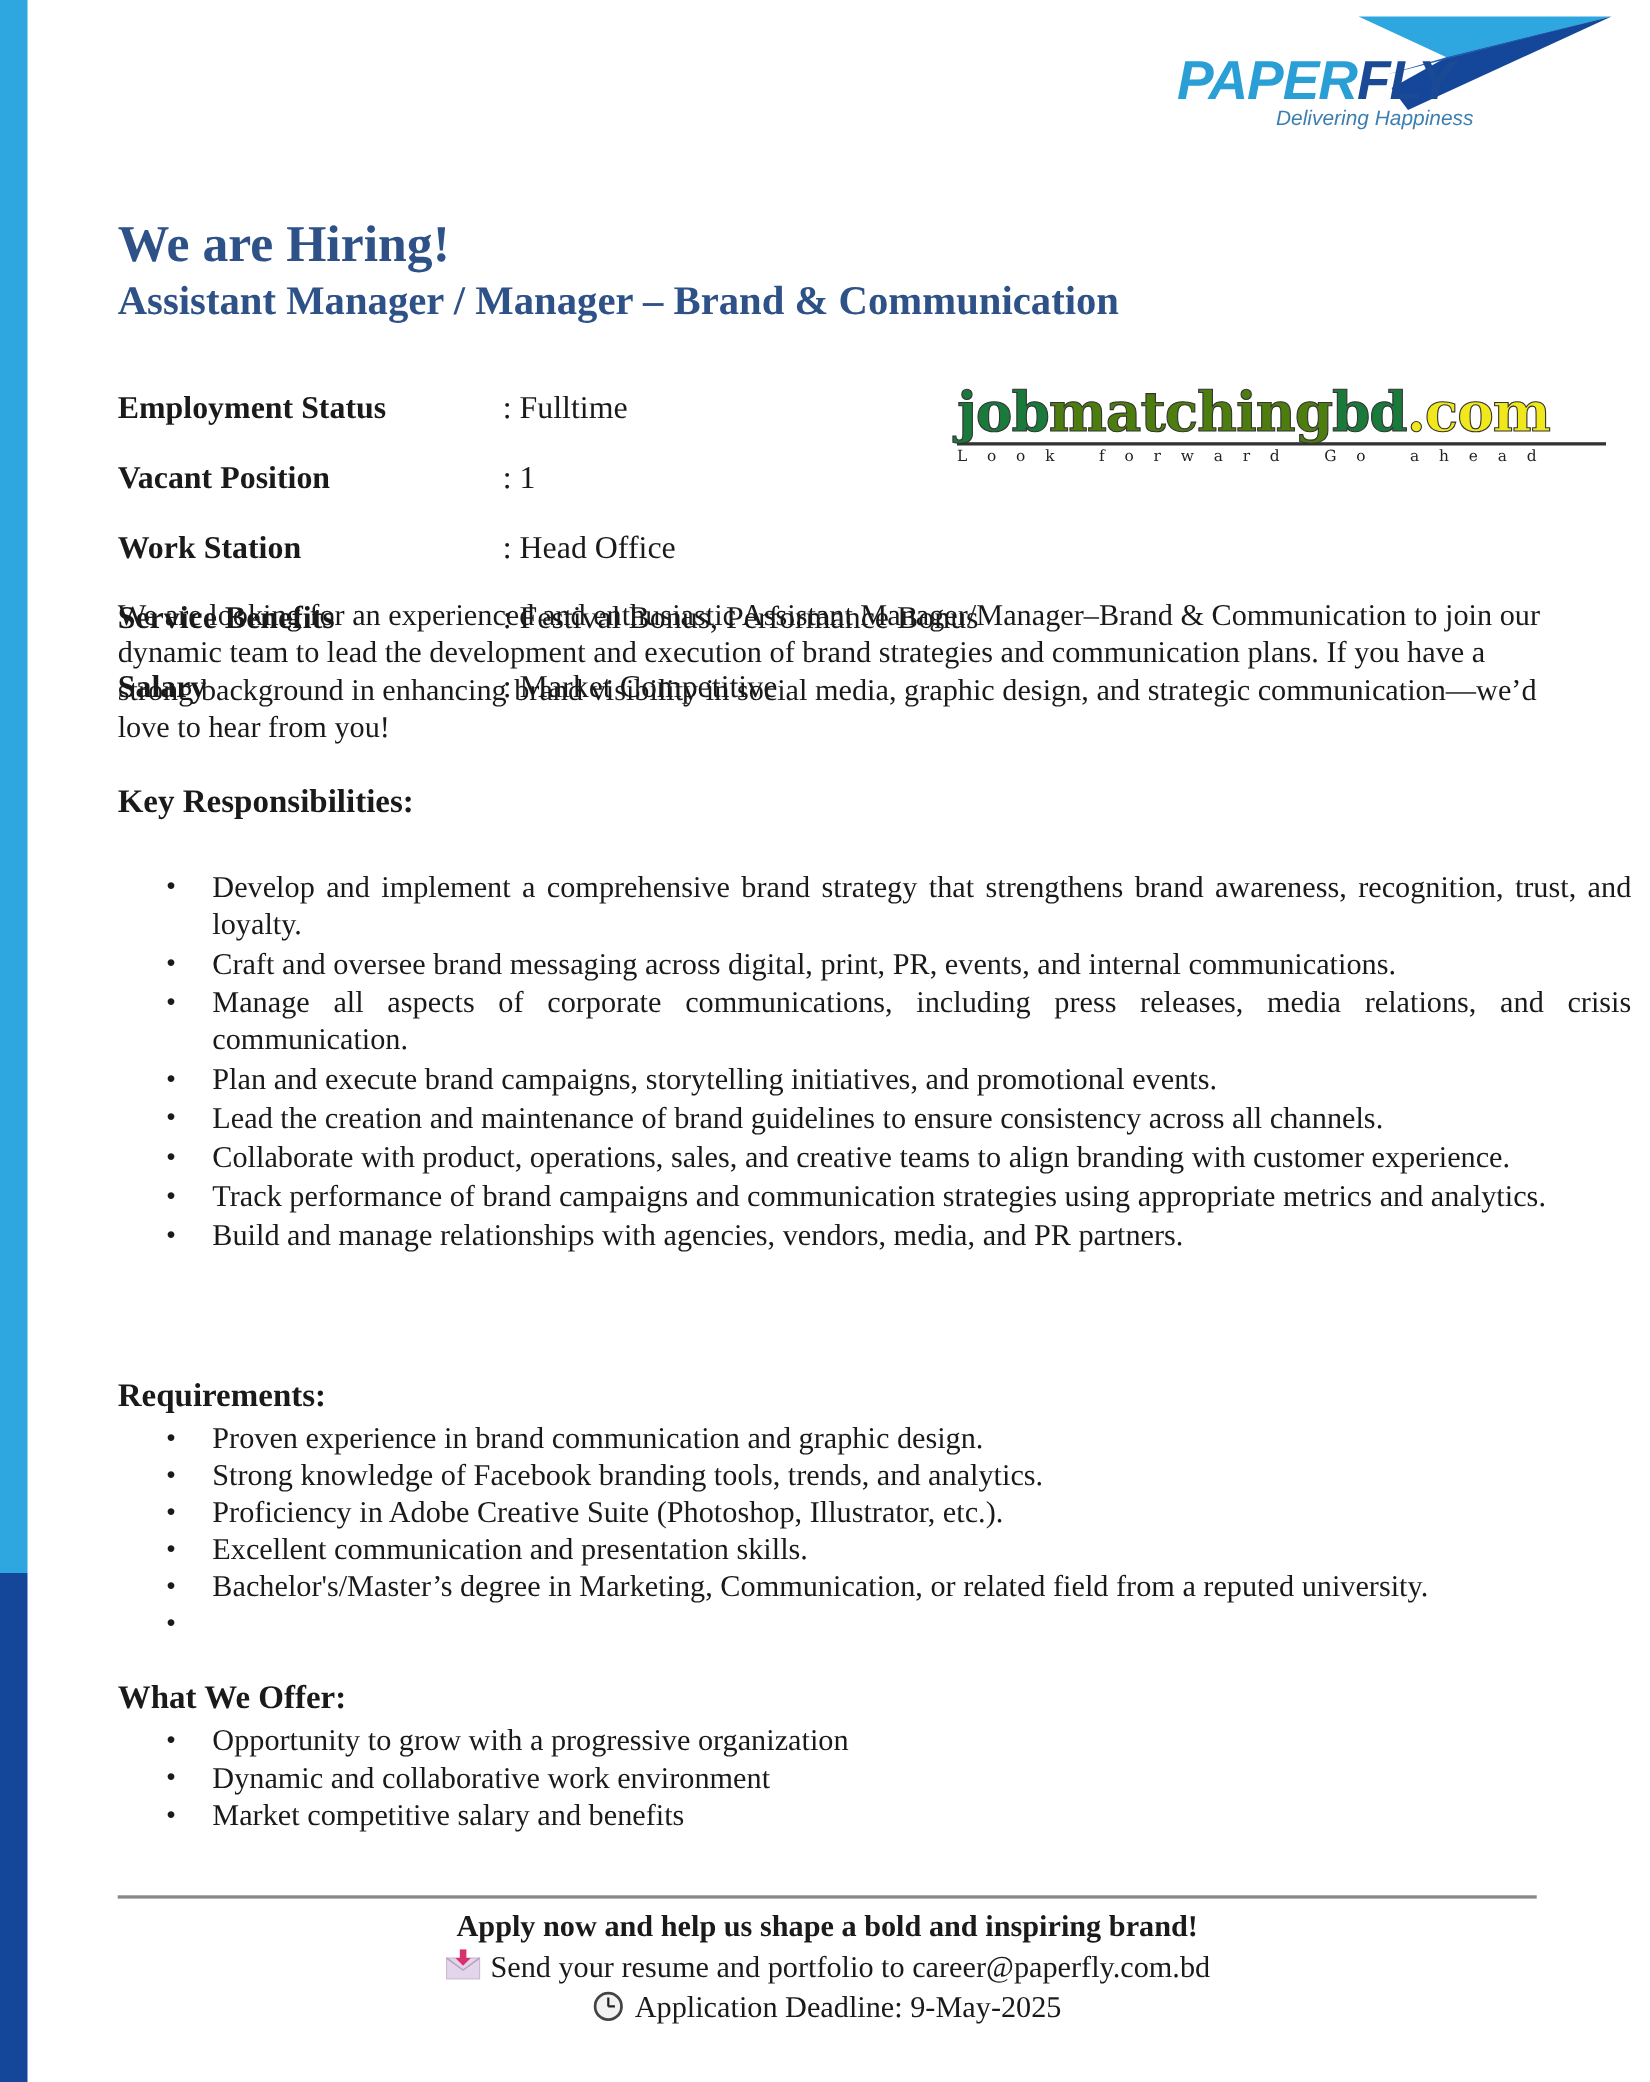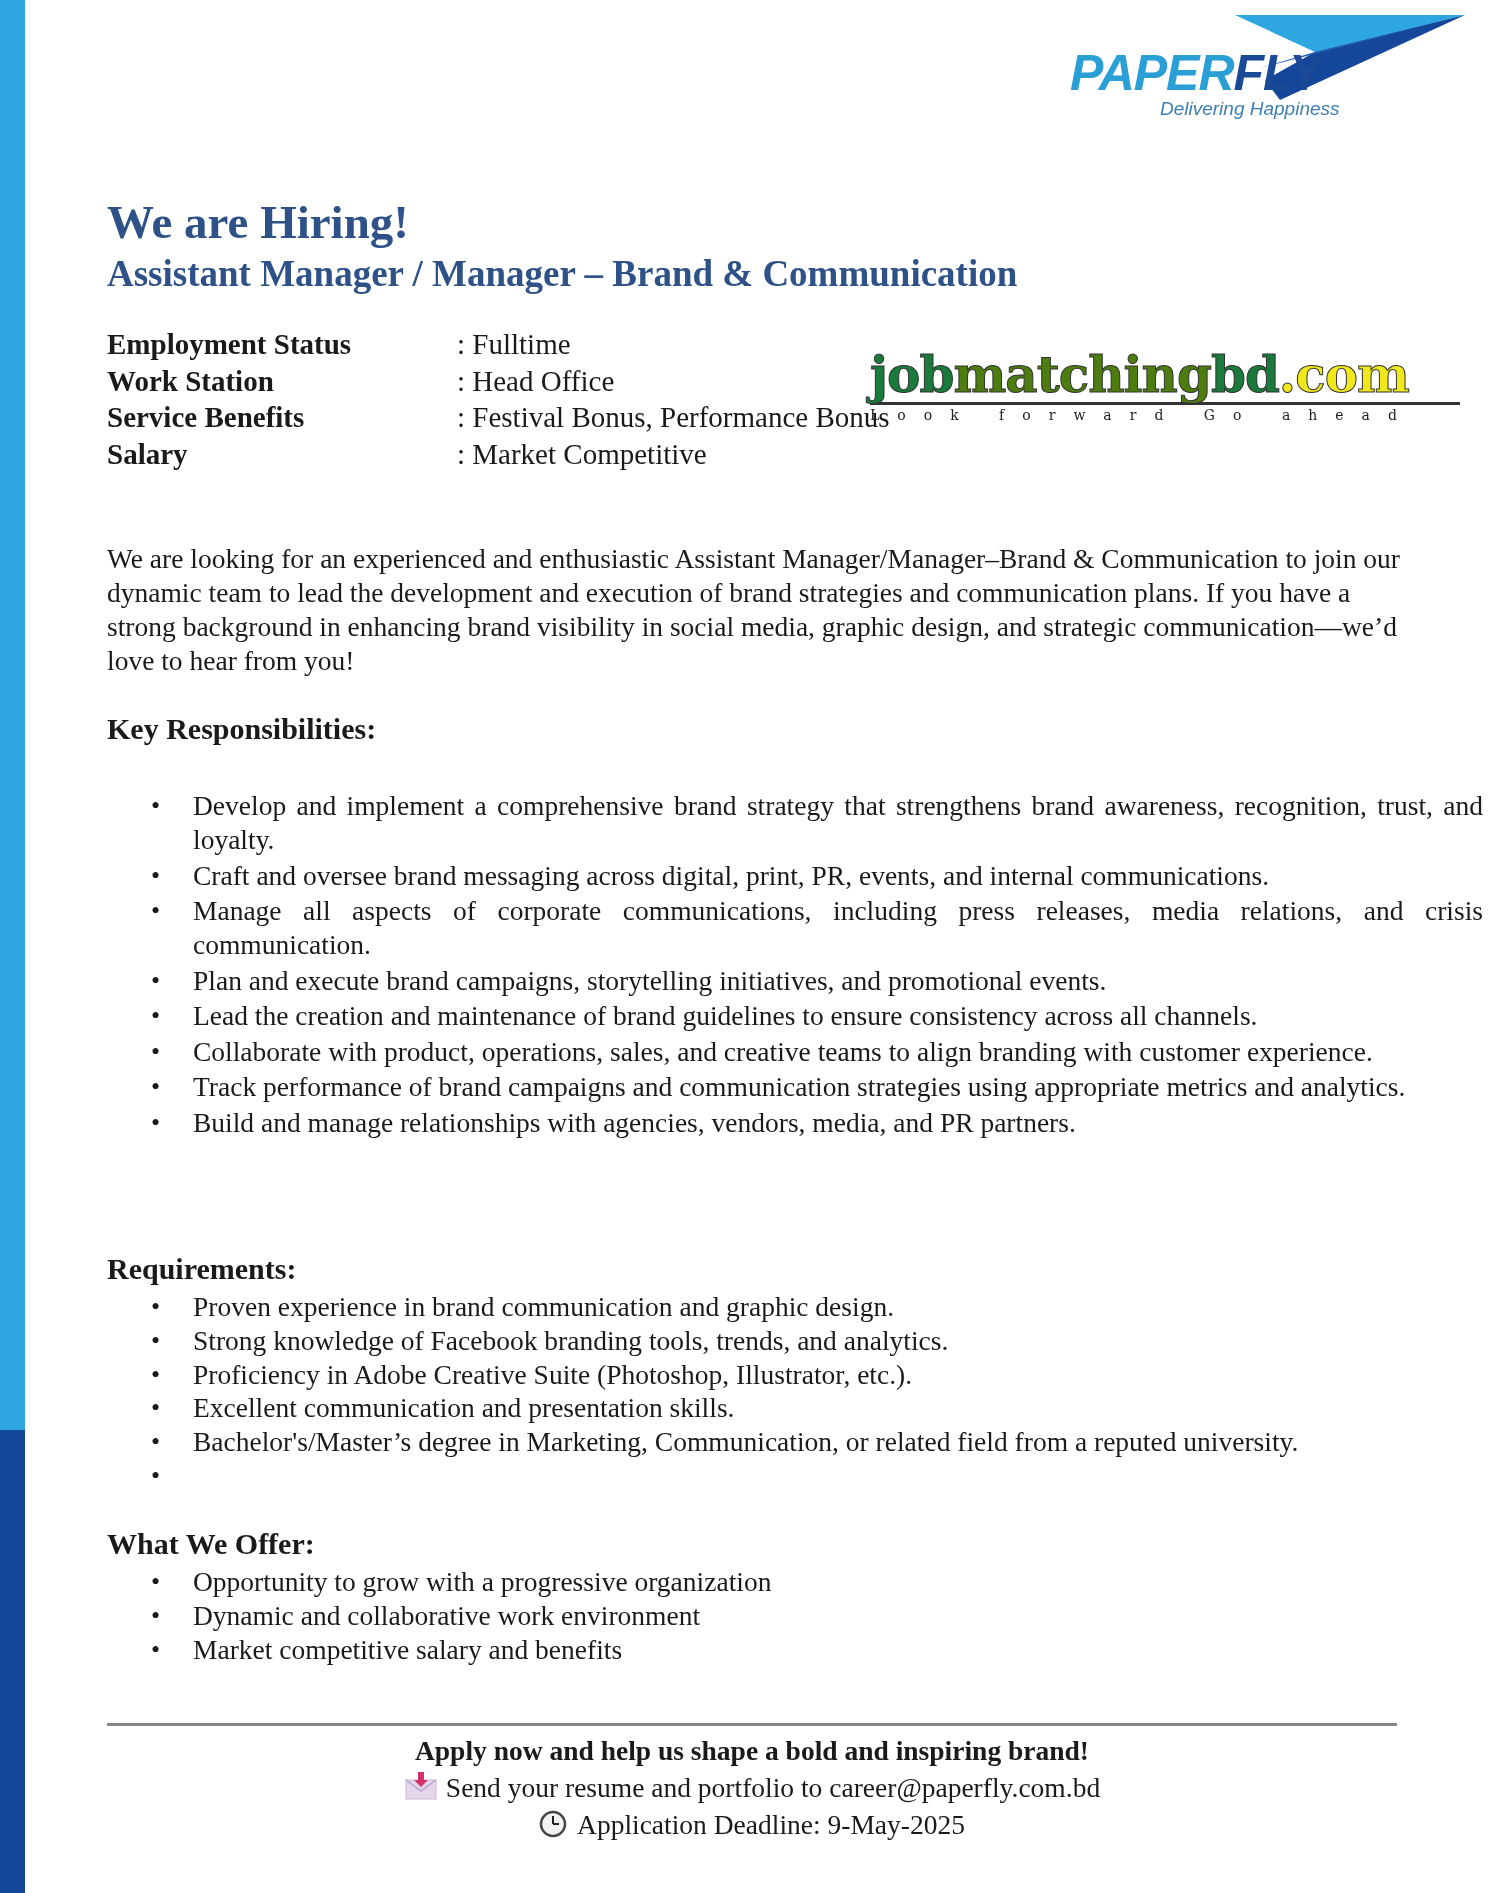--- a/index.html
+++ b/index.html
@@ -102,21 +102,21 @@
       margin: 0;
       line-height: 1.1;
     }
     
     .details {
       position: absolute;
       left: 107px; top: 326px;
       font-size: 29px;
       line-height: 36.5px;
     }
-    .detail-row { display: flex; }
+    .detail-row { display: flex; margin-top: 27px; }
     .detail-label { width: 350px; font-weight: bold; }
     .detail-value { }
     
     .intro {
       position: absolute;
       left: 107px; top: 542px;
       width: 1300px;
       font-size: 27.5px;
       line-height: 34px;
     }
@@ -205,20 +205,24 @@
   <div class="jm-tag">Look forward Go ahead</div>
 </div>
 
 <h1 class="hiring">We are Hiring!</h1>
 <h2 class="job-title">Assistant Manager / Manager – Brand &amp; Communication</h2>
 
 <div class="details">
   <div class="detail-row">
     <span class="detail-label">Employment Status</span>
     <span class="detail-value">: Fulltime</span>
+  </div>
+  <div class="detail-row">
+    <span class="detail-label">Vacant Position</span>
+    <span class="detail-value">: 1</span>
   </div>
   <div class="detail-row">
     <span class="detail-label">Work Station</span>
     <span class="detail-value">: Head Office</span>
   </div>
   <div class="detail-row">
     <span class="detail-label">Service Benefits</span>
     <span class="detail-value">: Festival Bonus, Performance Bonus</span>
   </div>
   <div class="detail-row">

